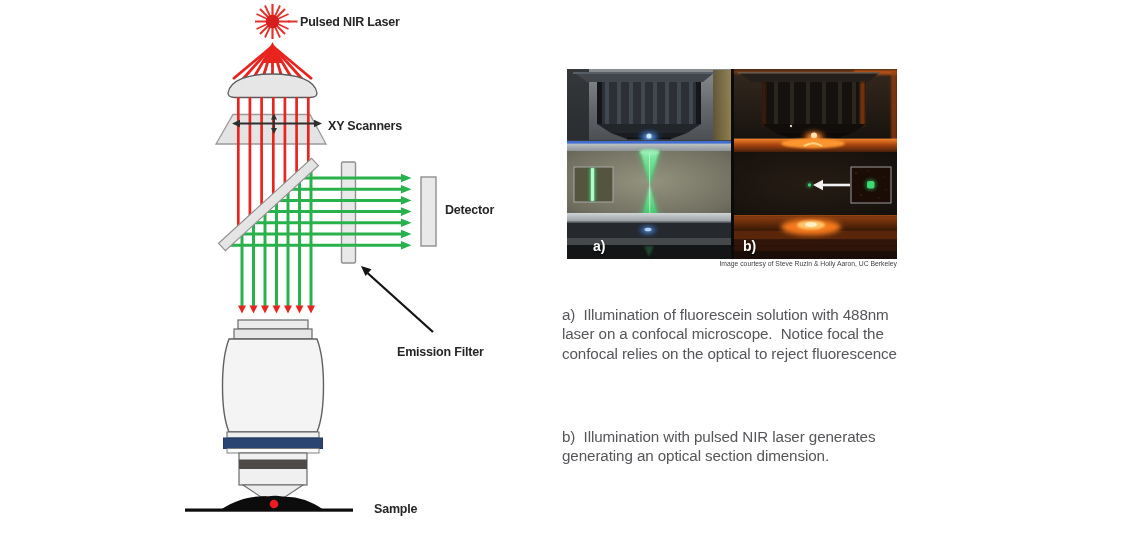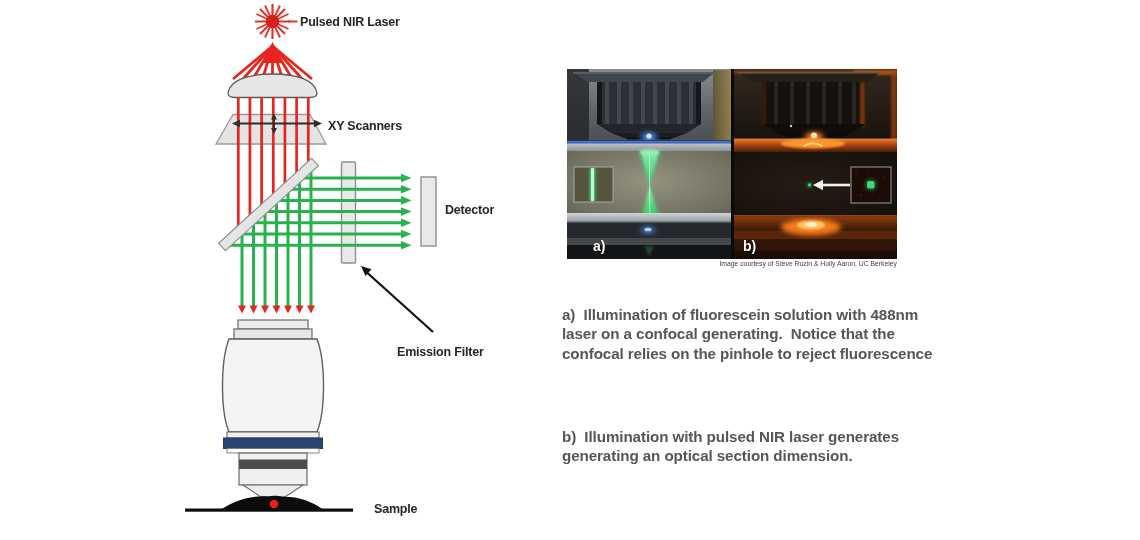--- a/index.html
+++ b/index.html
@@ -8,21 +8,21 @@
   .abs{position:absolute;}
   .diag-label{position:absolute;font-weight:bold;font-size:12.5px;letter-spacing:-0.2px;
               color:#262626;white-space:nowrap;}
   .photo-wrap{position:absolute;left:567px;top:69px;width:330px;height:190px;}
   .photo-label{position:absolute;color:#fff;font-weight:bold;font-size:14px;
                text-shadow:0 1px 2px rgba(0,0,0,.85);}
   .credit{position:absolute;left:567px;top:260px;width:330px;text-align:right;
           font-size:6.8px;color:#3f3f3f;letter-spacing:0;}
   .caption{position:absolute;left:562px;width:400px;color:#55565a;
            font-size:15.2px;line-height:19.3px;letter-spacing:-0.1px;}
-  .cap-line{white-space:pre;font-weight:bold;}
+  .cap-line{white-space:pre;}
   svg{display:block;}
 </style>
 </head>
 <body>
 
 <div class="stage">
 
   <svg class="abs" style="left:0;top:0" width="560" height="540" viewBox="0 0 560 540">
     <defs>
       <linearGradient id="mirrorGrad" x1="0" y1="0" x2="1" y2="1">
@@ -358,21 +358,21 @@
     </svg>
 
     <div class="photo-label" style="left:26px;top:169px">a)</div>
     <div class="photo-label" style="left:176px;top:169px">b)</div>
   </div>
 
   <div class="credit">Image courtesy of Steve Ruzin &amp; Holly Aaron, UC Berkeley</div>
 
   <div class="caption" style="top:305px">
     <div class="cap-line">a)  Illumination of fluorescein solution with 488nm</div>
-    <div class="cap-line">laser on a confocal generating.  Notice that the</div>
-    <div class="cap-line">confocal relies on the pinhole to reject fluorescence</div>
+    <div class="cap-line">laser on a confocal microscope.  Notice focal the</div>
+    <div class="cap-line">confocal relies on the optical to reject fluorescence</div>
   </div>
   <div class="caption" style="top:427px">
     <div class="cap-line">b)  Illumination with pulsed NIR laser generates</div>
     <div class="cap-line">generating an optical section dimension.</div>
   </div>
 
 </div>
 
 </body></html>

